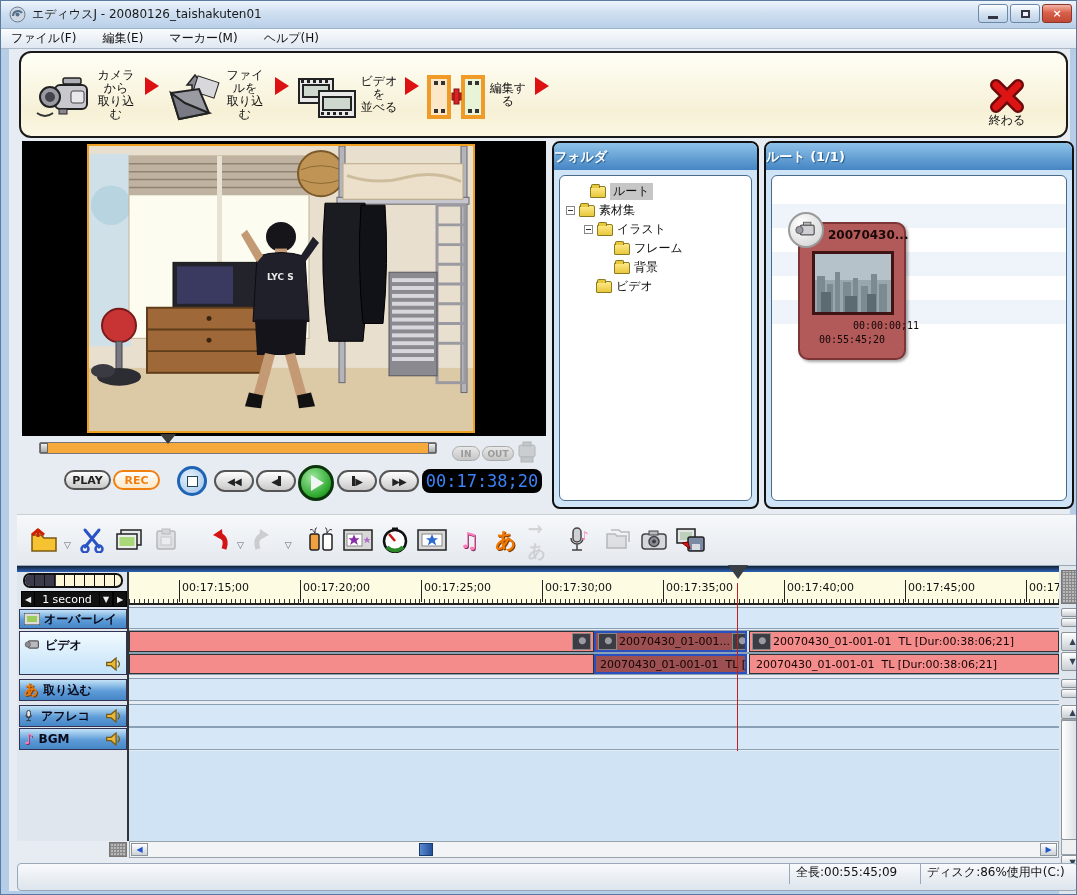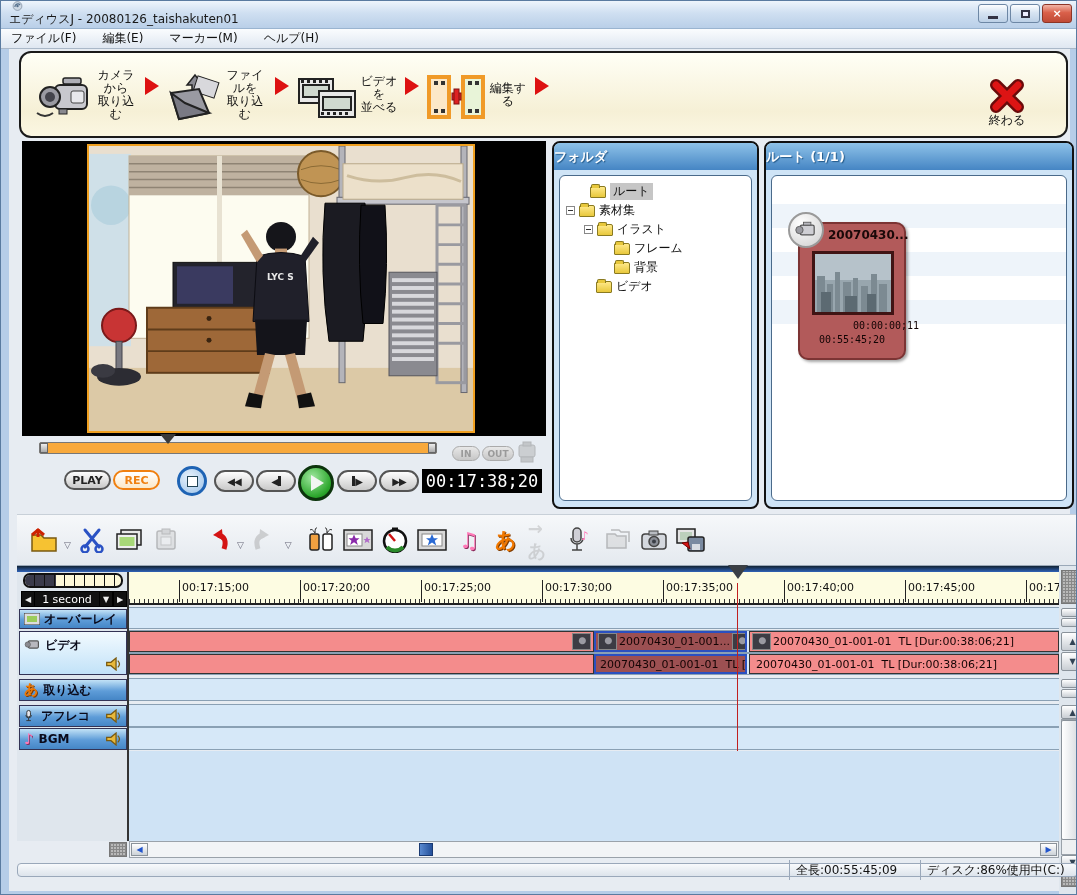--- a/index.html
+++ b/index.html
@@ -3,21 +3,21 @@
 <meta charset="utf-8">
 <style>
   * { box-sizing: border-box; margin: 0; padding: 0; }
   html,body { width:1077px; height:895px; }
   body { font-family:"DejaVu Sans","Liberation Sans",sans-serif; font-size:12px; color:#111; }
   .window { position:relative; width:1077px; height:895px; background:linear-gradient(180deg,#d7e6f5,#b4cbe6); overflow:hidden; border:1px solid #5a7ba0; }
 
   
   .titlebar { position:absolute; left:0; top:0; width:1077px; height:28px;
     background:linear-gradient(180deg,#eef5fc,#cfdff1 45%,#b9cfe8); border-bottom:1px solid #9ab4d0;
-    display:flex; padding-left:8px;flex-direction:column; }
+    display:flex; align-items:center; padding-left:8px; }
   .app-icon { width:17px; height:17px; margin-right:6px; }
   .title-text { font-size:12px; color:#1a1a1a; }
   .winbtns { position:absolute; right:6px; top:3px; display:flex; gap:2px; }
   .wbtn { width:30px; height:19px; border:1px solid #6d87a5; border-radius:3px;
     background:linear-gradient(180deg,#fdfeff,#d7e4f2 45%,#bcd0e6); display:flex; align-items:center; justify-content:center; font-size:11px; color:#223; }
   .wbtn.close { background:linear-gradient(180deg,#f2b5a6,#d9604a 45%,#c04a36); border-color:#8d3526; color:#fff; font-weight:bold; }
   .min-glyph { width:10px; height:3px; background:#334; margin-top:8px; }
   .restore-glyph { width:9px; height:8px; border:2px solid #334; background:#eef; }
   .menubar { position:absolute; left:0; top:28px; width:1077px; height:20px;
     background:linear-gradient(180deg,#fafcfe,#dfe7f1); border-bottom:1px solid #aab8c8;
@@ -45,21 +45,21 @@
   .seek-thumb { position:absolute; left:120px; top:-9px; width:0; height:0; border-left:8px solid transparent; border-right:8px solid transparent; border-top:10px solid #3a3a3a; }
   .pill { border-radius:10px; display:flex; align-items:center; justify-content:center; font-weight:bold; }
   .inout { position:absolute; height:15px; background:linear-gradient(180deg,#e8e8e8,#c6c6c6); border:1px solid #aaa; color:#9a9a9a; font-size:9px; border-radius:8px; }
   .tbtn { position:absolute; height:22px; background:linear-gradient(180deg,#fdfdfd,#c9c9c9); border:2px solid #555; border-radius:12px; display:flex; align-items:center; justify-content:center; font-size:10px; color:#222; letter-spacing:-1px; }
   .playrec { height:20px; font-size:11px; letter-spacing:0; font-weight:bold; }
   .rec { border-color:#f08010; color:#f08010; background:linear-gradient(180deg,#fff,#fbe8c8); }
   .stopbtn { position:absolute; width:30px; height:30px; border-radius:50%; background:radial-gradient(circle at 40% 35%,#e8f2fc,#9cc2e8); border:3px solid #1e63b4; display:flex; align-items:center; justify-content:center; }
   .stopbtn .sq { width:11px; height:11px; background:#fff; border:1px solid #245; }
   .playbtn { position:absolute; width:36px; height:36px; border-radius:50%; background:radial-gradient(circle at 38% 32%,#9fe89f,#2aa52a 70%,#187018); border:3px solid #0c340c; display:flex; align-items:center; justify-content:center; }
   .playbtn .tri { width:0; height:0; border-top:8px solid transparent; border-bottom:8px solid transparent; border-left:13px solid #f2f6f2; margin-left:3px; }
-  .timecode { position:absolute; background:#000; color:#ffffff; font-family:"DejaVu Sans Mono","Liberation Mono",monospace; font-size:17px; display:flex; align-items:center; justify-content:center; border-radius:0; }
+  .timecode { position:absolute; background:#000; color:#3b82f6; font-family:"DejaVu Sans Mono","Liberation Mono",monospace; font-size:17px; display:flex; align-items:center; justify-content:center; border-radius:8px; }
   .smallbar { display:inline-block; width:3px; height:10px; background:#222; }
 
   
   .panel { border:2px solid #111; border-radius:8px; background:#cfe4f6; overflow:hidden; }
   .panel-hd { height:27px; background:linear-gradient(180deg,#8ec2e8,#4585c4); color:#fff; font-weight:bold; font-size:13px; display:flex; align-items:center; text-shadow:1px 1px 1px #245a8a; }
   .panel-body { position:absolute; left:5px; top:32px; right:5px; bottom:6px; background:#fff; border:1px solid #4a6a8a; border-radius:6px; overflow:hidden; }
   .tree { padding:6px 0 0 6px; font-size:12px; }
   .tree-row { display:flex; align-items:center; height:19px; }
   .expander { width:9px; height:9px; border:1px solid #888; background:#fff; position:relative; margin-right:4px; }
   .expander::after { content:""; position:absolute; left:1px; top:3px; width:5px; height:1px; background:#333; }
@@ -112,21 +112,21 @@
   .rightcol { position:absolute; left:1050px; top:517px; width:27px; height:341px; background:#dfe6ed; }
   .grip { background:#b9b9b9; border:1px solid #777; background-image:repeating-linear-gradient(0deg,#888 0 1px,transparent 1px 3px),repeating-linear-gradient(90deg,#888 0 1px,transparent 1px 3px); }
   .sbtn { position:absolute; left:2px; width:23px; background:linear-gradient(180deg,#fff,#c9ced4); border:1px solid #8a929a; border-radius:2px; display:flex; align-items:center; justify-content:center; font-size:8px; color:#345; }
   .vtrack { position:absolute; left:2px; width:23px; background:#eef0f2; border:1px solid #9aa2aa; }
   .vthumb { position:absolute; left:2px; width:23px; background:linear-gradient(90deg,#fff,#cdd2d8); border:1px solid #8a929a; border-radius:2px; }
 
   .hscroll { position:absolute; left:120px; top:792px; width:930px; height:17px; background:#f2f4f6; border:1px solid #9aa2aa; }
   .hs-btn { position:absolute; top:1px; width:17px; height:13px; background:linear-gradient(180deg,#fff,#ccd2d8); border:1px solid #8a929a; display:flex; align-items:center; justify-content:center; font-size:8px; color:#2255cc; }
   .hs-thumb { position:absolute; left:289px; top:1px; width:14px; height:13px; background:linear-gradient(90deg,#5a8ad0,#24509a); border:1px solid #1a3a72; }
 
-  .statusbar { left:8px; top:814px; width:1061px; height:14px; background:linear-gradient(180deg,#f8fafc,#dde4ec); border:1px solid #9aa8ba; border-radius:4px; display:flex; align-items:center; font-size:12px; }
+  .statusbar { left:8px; top:814px; width:1061px; height:28px; background:linear-gradient(180deg,#f8fafc,#dde4ec); border:1px solid #9aa8ba; border-radius:4px; display:flex; font-size:12px; }
   .sb-sep { width:1px; height:20px; background:#9aa8ba; margin:0 6px; }
   .sb-item { white-space:nowrap; }
 </style>
 </head>
 <body>
 
 <div class="window">
 
   <div class="titlebar">
     <svg class="app-icon" viewBox="0 0 17 17">

